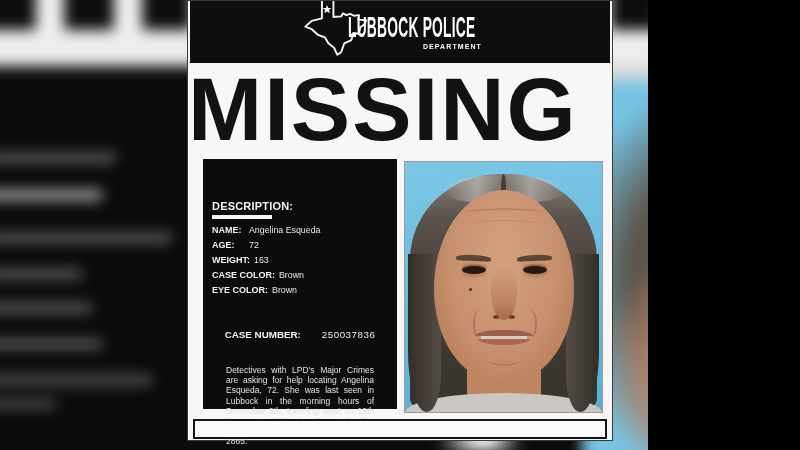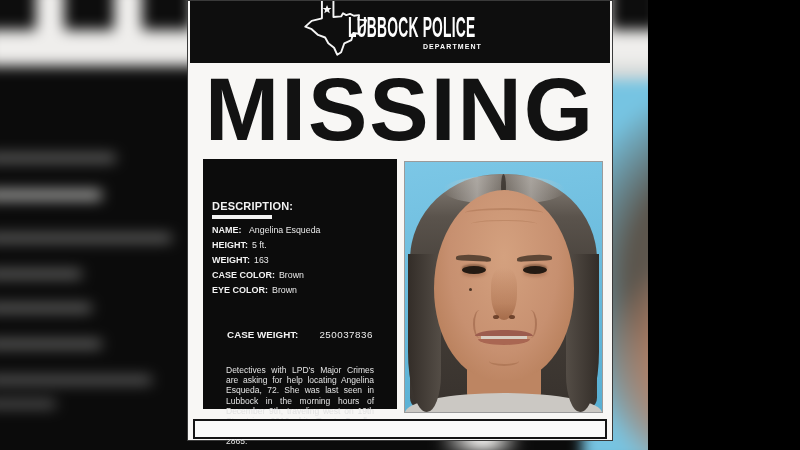--- a/index.html
+++ b/index.html
@@ -27,21 +27,21 @@
   
   .poster{position:absolute;left:187px;top:0;width:426px;height:441px;
     background:#f8f7f5;border:1px solid #3a3a3a;box-sizing:border-box;}
   .banner{position:absolute;left:2px;right:2px;top:0;height:62px;background:#0e0e0e;overflow:hidden;}
   .texas-logo{position:absolute;left:114px;top:-9px;width:64px;height:68px;}
   .banner-title{position:absolute;left:158px;top:9px;font-size:30px;font-weight:bold;
     color:#fdfdfd;white-space:nowrap;transform:scaleX(0.46);transform-origin:left top;letter-spacing:0.5px;}
   .banner-sub{position:absolute;left:158px;top:42px;width:134px;text-align:right;
     font-size:7px;font-weight:bold;letter-spacing:1.1px;color:#fdfdfd;}
   .headline{position:absolute;top:64px;left:0;right:0;height:88px;line-height:88px;
-    text-align:center;font-size:89px;font-weight:bold;letter-spacing:2px;color:#121212;}
+    font-size:89px;font-weight:bold;letter-spacing:2px;color:#121212;}
   
   .desc-box{position:absolute;left:15px;top:158px;width:194px;height:250px;background:#0c0c0c;color:#f2f2f2;}
   .desc-heading{position:absolute;left:9px;top:41px;font-size:11px;font-weight:bold;letter-spacing:0.2px;}
   .desc-bar{position:absolute;left:9px;top:56px;width:60px;height:4px;background:#f4f4f4;}
   .desc-fields{position:absolute;left:9px;top:64px;right:5px;}
   .desc-row{height:15px;line-height:15px;font-size:9px;white-space:nowrap;}
   .desc-row .lbl{font-weight:bold;display:inline-block;min-width:33px;margin-right:4px;}
   .desc-row .val{font-size:8.8px;color:#e9e9e9;}
   .case-row{position:absolute;left:0;right:0;top:170px;text-align:center;font-size:9.8px;}
   .case-row .lbl{font-weight:bold;}
@@ -141,34 +141,34 @@
     <div class="headline">MISSING</div>
 
     <div class="desc-box">
       <div class="desc-heading">DESCRIPTION:</div>
       <div class="desc-bar"></div>
       <div class="desc-fields">
           <div class="desc-row">
     <span class="lbl">NAME:</span><span class="val">Angelina Esqueda</span>
   </div>
           <div class="desc-row">
-    <span class="lbl">HEIGHT:</span><span class="val">5 ft.</span>
+    <span class="lbl">AGE:</span><span class="val">72</span>
   </div>
           <div class="desc-row">
     <span class="lbl">WEIGHT:</span><span class="val">163</span>
   </div>
           <div class="desc-row">
     <span class="lbl">CASE COLOR:</span><span class="val">Brown</span>
   </div>
           <div class="desc-row">
     <span class="lbl">EYE COLOR:</span><span class="val">Brown</span>
   </div>
         </div>
       <div class="case-row">
-        <span class="lbl">CASE WEIGHT:</span><span class="val">250037836</span>
+        <span class="lbl">CASE NUMBER:</span><span class="val">250037836</span>
       </div>
       <p class="narrative">Detectives with LPD's Major Crimes are asking for help locating Angelina Esqueda, 72. She was last seen in Lubbock in the morning hours of December 9th, traveling west on 19th Street in a 2016 white Toyota Corolla. If you see her, please call (806) 775-2865.</p>
     </div>
 
     <div class="photo-frame">
       <div class="hair-back"></div>
       <div class="hair-shine"></div>
       <div class="hair-part"></div>
       <div class="neck"></div>
       <div class="clothing"></div>

